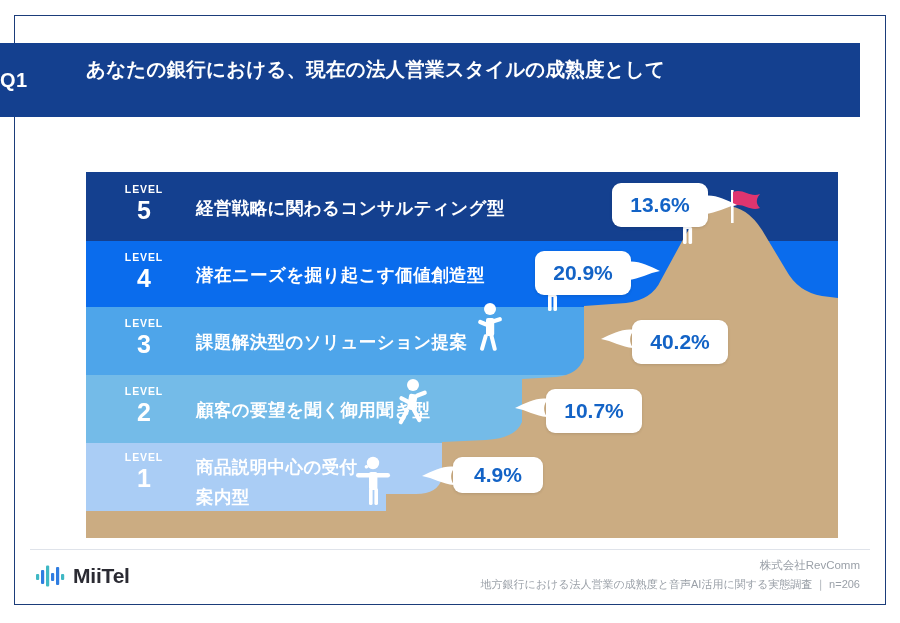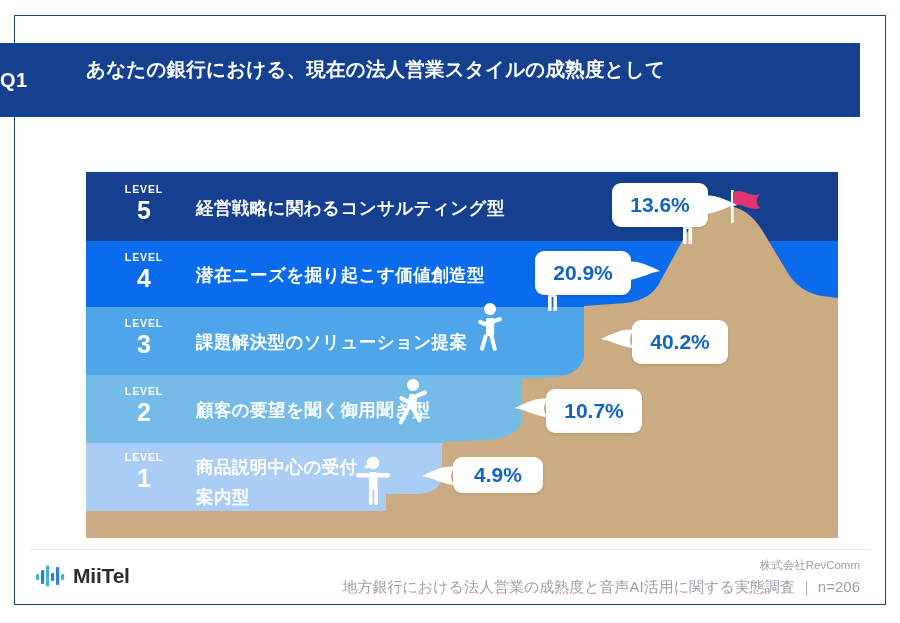--- a/index.html
+++ b/index.html
@@ -80,21 +80,21 @@
     position:absolute;left:36px;top:563px;height:26px;display:flex;align-items:center;gap:7px;
   }
   .logo-wave{display:block;}
   .logo-text{
     font-size:21px;font-weight:bold;color:#2b2b33;letter-spacing:-.2px;
   }
   .credit{
     position:absolute;right:40px;top:556px;text-align:right;color:#9aa0a8;
     font-size:11.5px;line-height:1.65;
   }
-  .credit .c2{font-size:15px;margin-left:32px;}
+  .credit .c2{font-size:11px;margin-left:32px;}
 </style>
 </head>
 <body>
 
 <div class="slide">
   <div class="card"></div>
 
   <div class="q-badge">
     <span>Q1</span>
   </div>

